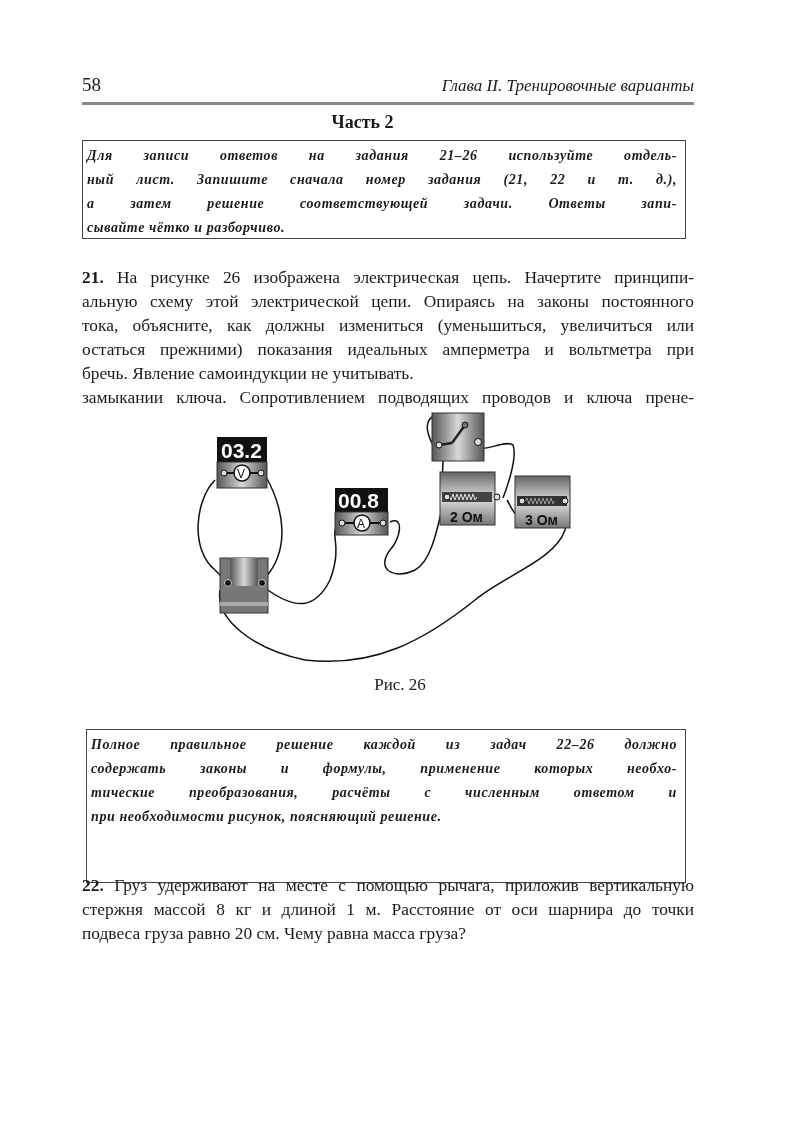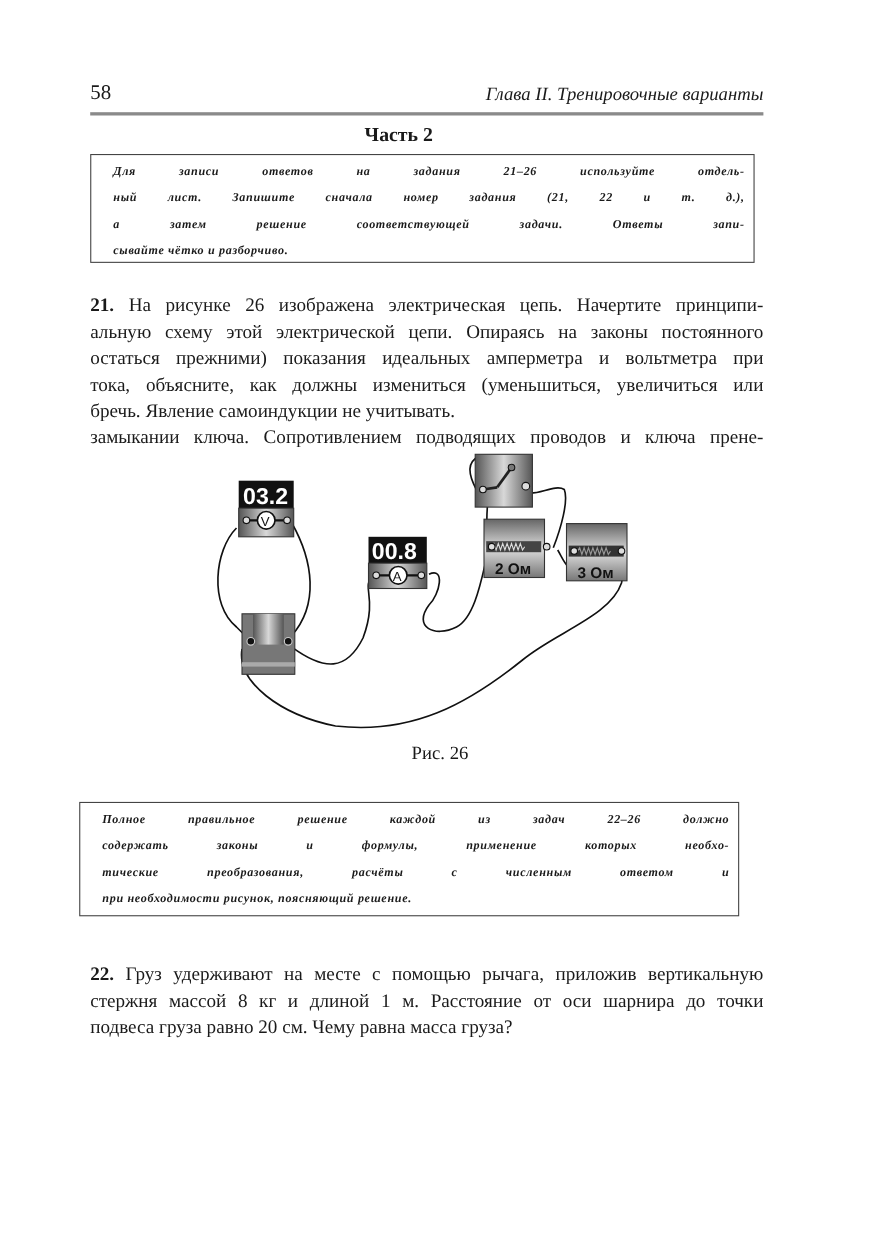--- a/index.html
+++ b/index.html
@@ -5,24 +5,24 @@
   html, body { margin: 0; padding: 0; background: #ffffff; }
   body { width: 800px; height: 1130px; position: relative; overflow: hidden;
          font-family: "Liberation Serif", "DejaVu Serif", serif; color: #1a1a1a; }
   .header { position: absolute; left: 82px; top: 74px; width: 612px; height: 26px; }
   .page-num { position: absolute; left: 0; top: 0; font-size: 19px; }
   .chapter { position: absolute; right: 0; top: 2px; font-size: 17px; font-style: italic; }
   .header-rule { position: absolute; left: 82px; top: 102px; width: 612px; height: 3px; background: #8a8a8a; }
   .part-title { position: absolute; left: 0; width: 725px; top: 112px; text-align: center;
                 font-size: 18px; font-weight: bold; }
   .box { position: absolute; border: 1.5px solid #444; box-sizing: border-box;
-         font-style: italic; font-weight: bold; font-size: 11px; line-height: 24px;
-         letter-spacing: 0.6px; text-align: justify; padding: 3px 8px 0 20px; }
+         font-style: italic; font-weight: bold; font-size: 14px; line-height: 24px;
+         letter-spacing: 0.6px; text-align: justify; padding: 3px 8px 0 4px; }
   .box1 { left: 82px; top: 140px; width: 604px; height: 99px; }
-  .box2 { left: 72px; top: 729px; width: 600px; height: 104px; }
+  .box2 { left: 86px; top: 729px; width: 600px; height: 154px; }
   .task { position: absolute; left: 82px; width: 612px; font-size: 17.4px; line-height: 24px;
           text-align: justify; }
   .task21 { top: 265px; }
   .task22 { top: 873px; }
   .task-num { font-weight: bold; }
   .line { display: block; text-align: justify; text-align-last: justify; white-space: nowrap; }
   .line.last { text-align-last: left; }
   .figure { position: absolute; left: 195px; top: 410px; width: 390px; height: 260px; }
   .caption { position: absolute; left: 0; width: 800px; top: 675px; text-align: center; font-size: 17px; }
   .meter-display { font-family: "Liberation Sans", "DejaVu Sans", sans-serif; font-weight: bold; }
@@ -41,22 +41,22 @@
 <div class="box box1">
   <span class="line">Для записи ответов на задания 21–26 используйте отдель-</span>
   <span class="line">ный лист. Запишите сначала номер задания (21, 22 и т. д.),</span>
   <span class="line">а затем решение соответствующей задачи. Ответы запи-</span>
   <span class="line last">сывайте чётко и разборчиво.</span>
 </div>
 
 <div class="task task21">
   <span class="line"><span class="task-num">21.</span>&nbsp;<span>На рисунке 26 изображена электрическая цепь. Начертите принципи-</span></span>
   <span class="line">альную схему этой электрической цепи. Опираясь на законы постоянного</span>
+  <span class="line">тока, объясните, как должны измениться (уменьшиться, увеличиться или</span>
   <span class="line">остаться прежними) показания идеальных амперметра и вольтметра при</span>
-  <span class="line">тока, объясните, как должны измениться (уменьшиться, увеличиться или</span>
   <span class="line last">бречь. Явление самоиндукции не учитывать.</span>
   <span class="line">замыкании ключа. Сопротивлением подводящих проводов и ключа прене-</span>
 </div>
 
 <div class="figure">
   <svg width="390" height="260" viewBox="0 0 390 260" xmlns="http://www.w3.org/2000/svg">
     <defs>
       <linearGradient id="metal" x1="0" x2="1" y1="0" y2="0">
         <stop offset="0" stop-color="#555"></stop>
         <stop offset="0.5" stop-color="#d8d8d8"></stop>

